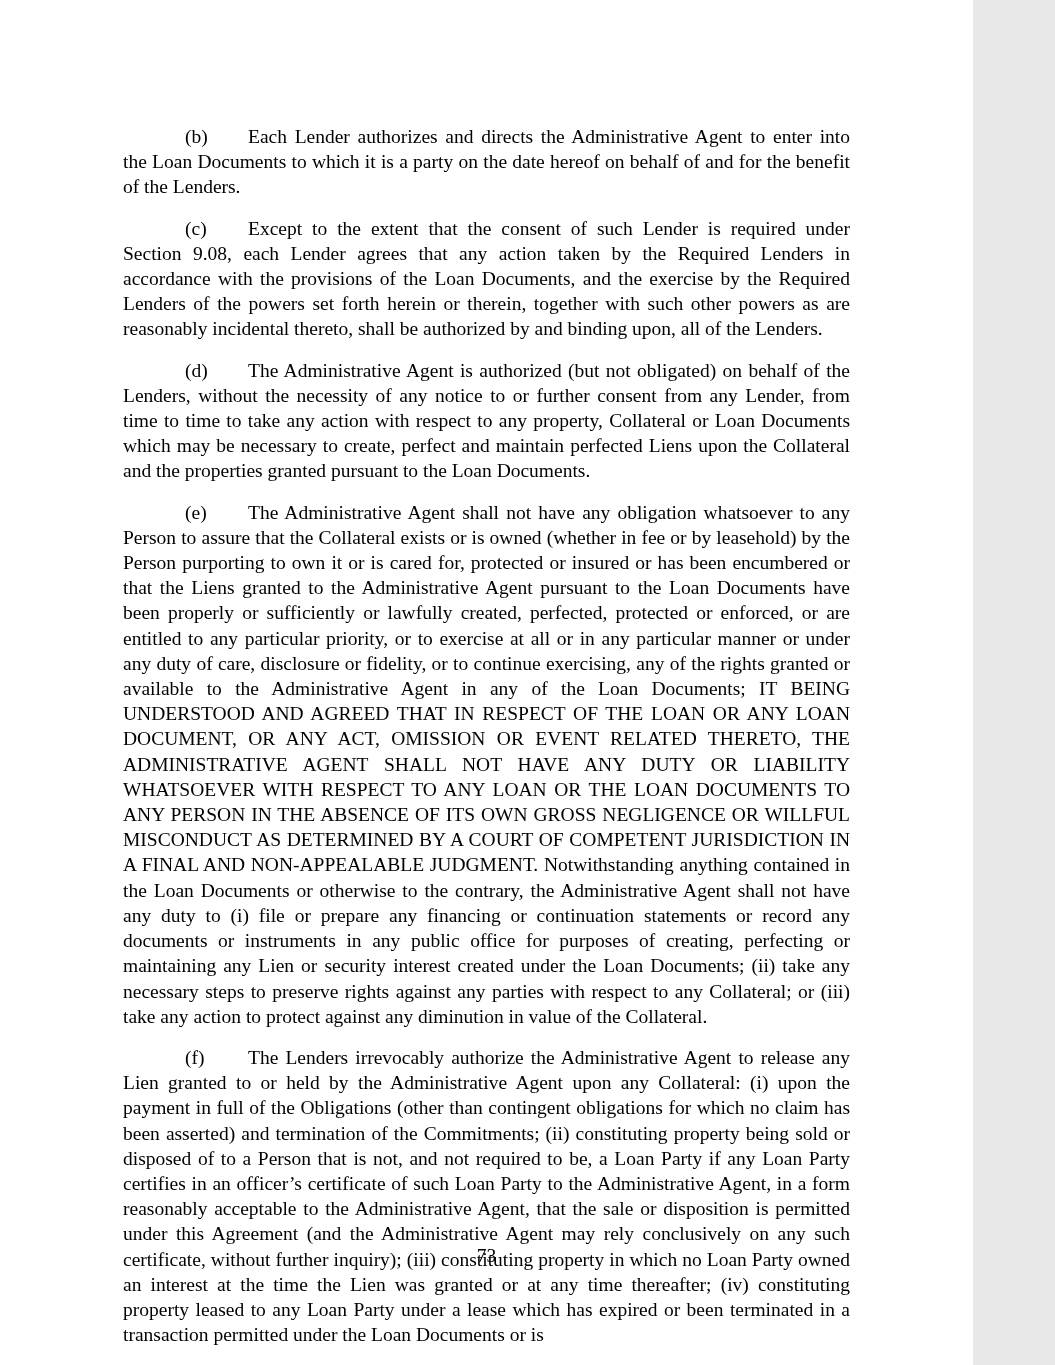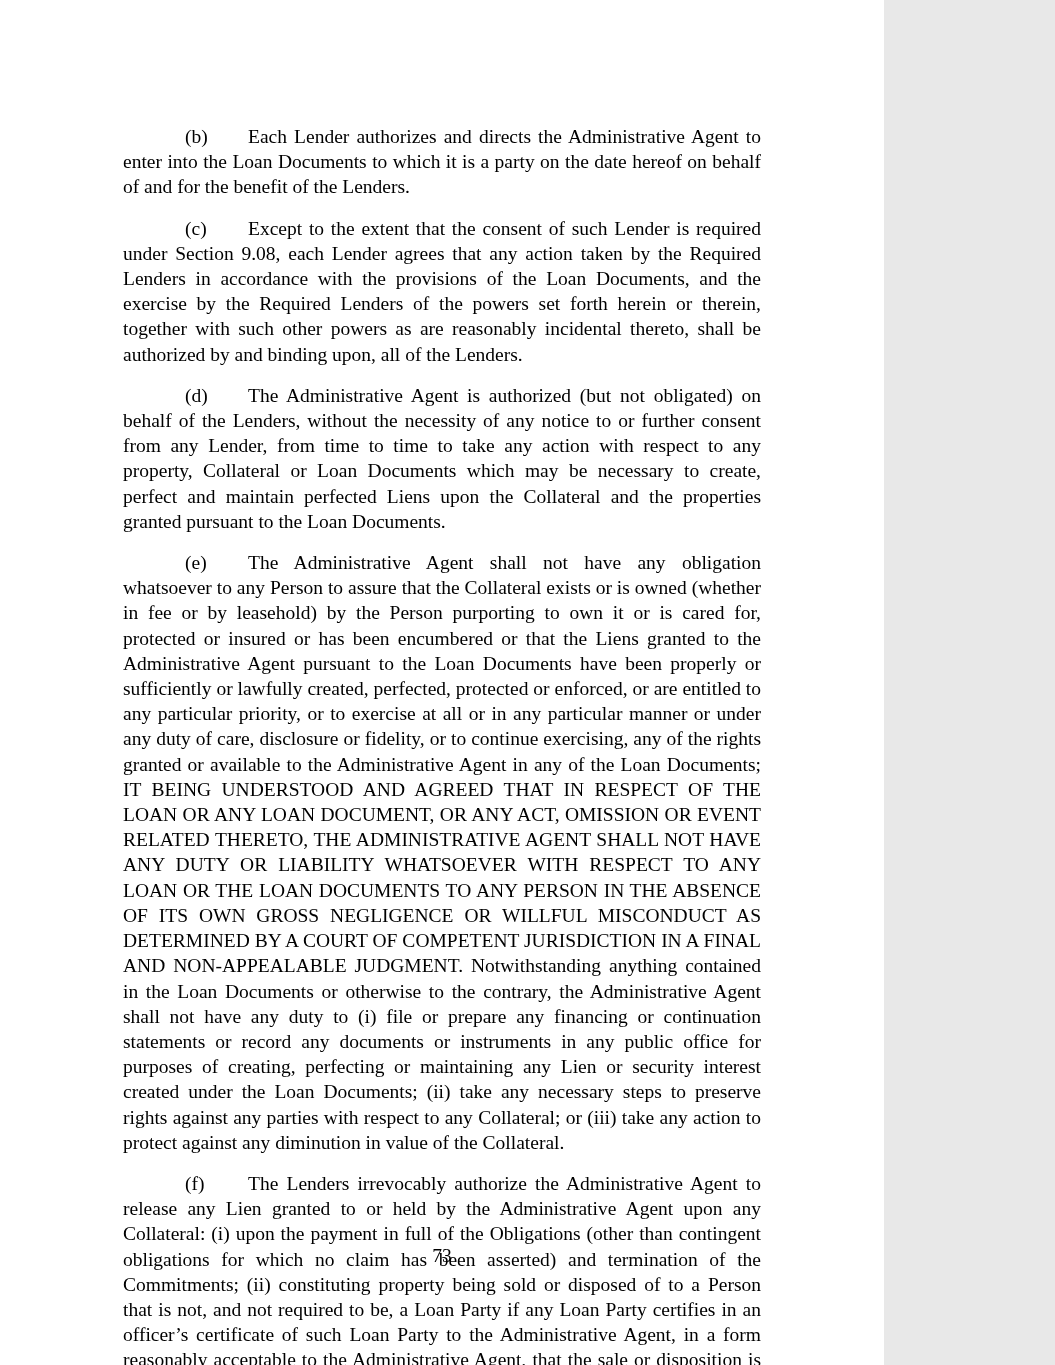--- a/index.html
+++ b/index.html
@@ -2,21 +2,21 @@
 <html><head>
 <meta charset="utf-8">
 <style>
   html, body {
     margin: 0;
     padding: 0;
     background: #e8e8e8;
   }
   .page {
     position: relative;
-    width: 884px;
+    width: 973px;
     height: 1365px;
     background: #ffffff;
     color: #000000;
     font-family: "Liberation Serif", "DejaVu Serif", serif;
     font-size: 19.5px;
     line-height: 25.2px;
     overflow: hidden;
     box-sizing: border-box;
     padding: 124px 123px 0 123px;
   }

